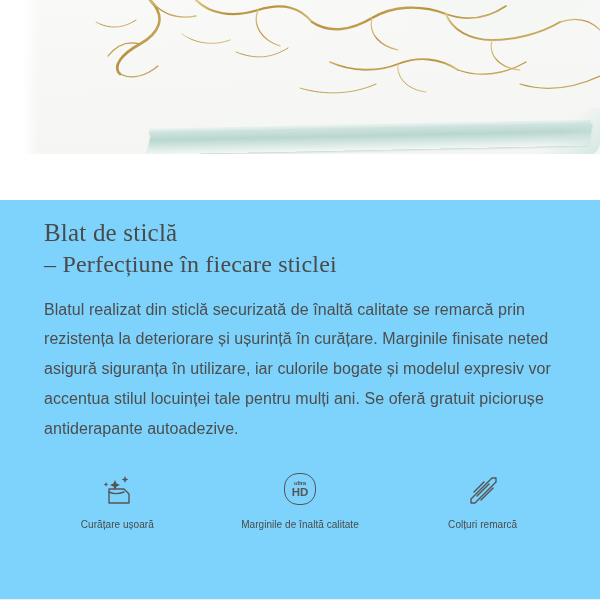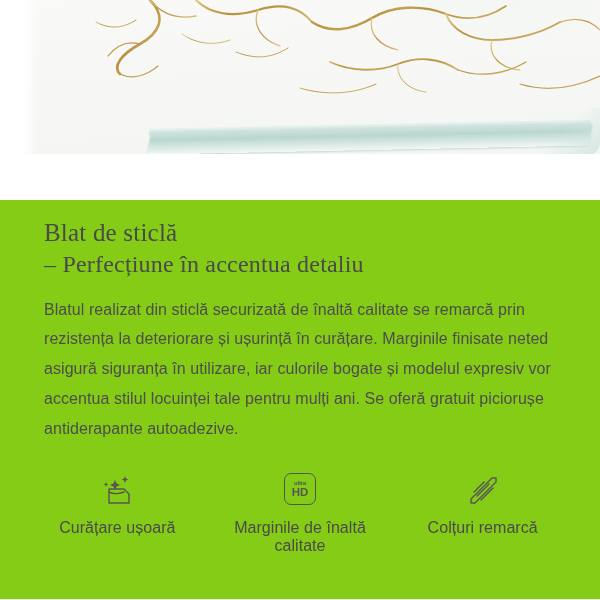--- a/index.html
+++ b/index.html
@@ -13,21 +13,21 @@
     font-family: "Liberation Sans", sans-serif;
     color: #3a3a3a;
     overflow: hidden;
   }
 
   .page {
     position: relative;
     width: 600px;
     height: 600px;
     box-sizing: border-box;
-    background: #84cc16;
+    background: #7dd3fc;
   }
 
   
   .hero {
     position: relative;
     width: 600px;
     height: 200px;
     overflow: hidden;
     background: #ffffff;
   }
@@ -144,31 +144,31 @@
   .feature-icon {
     width: 44px;
     height: 40px;
     display: flex;
     align-items: center;
     justify-content: center;
     color: #555;
   }
   .feature-label {
     margin-top: 10px;
-    font-size: 16px;
+    font-size: 10px;
     color: #4a4a4a;
     text-align: center;
     letter-spacing: 0.05px;
   }
 
   .ultrahd-box {
     width: 30px;
     height: 30px;
     border: 1.4px solid #555;
-    border-radius: 7px;
+    border-radius: 14px;
     display: flex;
     flex-direction: column;
     align-items: center;
     justify-content: center;
     line-height: 1;
   }
   .ultrahd-box .u-top {
     font-size: 6px;
     font-weight: 700;
     letter-spacing: -0.2px;
@@ -238,21 +238,21 @@
     <div class="hero-edge-top"></div>
     <div class="hero-edge"></div>
     <div class="hero-corner"></div>
     <div class="hero-white-mask-left"></div>
     <div class="hero-white-mask"></div>
   </div>
 
   <div class="content">
     <h1 class="title">
       <span>Blat de sticlă</span>
-      <span class="line2">– Perfecțiune în accentua detaliu</span>
+      <span class="line2">– Perfecțiune în fiecare sticlei</span>
     </h1>
     <p class="body-text">Blatul realizat din sticlă securizată de înaltă calitate se remarcă prin rezistența la deteriorare și ușurință în curățare. Marginile finisate neted asigură siguranța în utilizare, iar culorile bogate și modelul expresiv vor accentua stilul locuinței tale pentru mulți ani. Se oferă gratuit piciorușe antiderapante autoadezive.</p>
   </div>
 
   <div class="features">
 
     <div class="feature">
       <div class="feature-icon">
         <svg width="40" height="34" viewBox="0 0 40 34" fill="none" stroke="#555" stroke-width="1.4" stroke-linecap="round" stroke-linejoin="round">
           <path d="M12,31 L12,17 L27,17 L32,22 L32,31 Z"></path>

